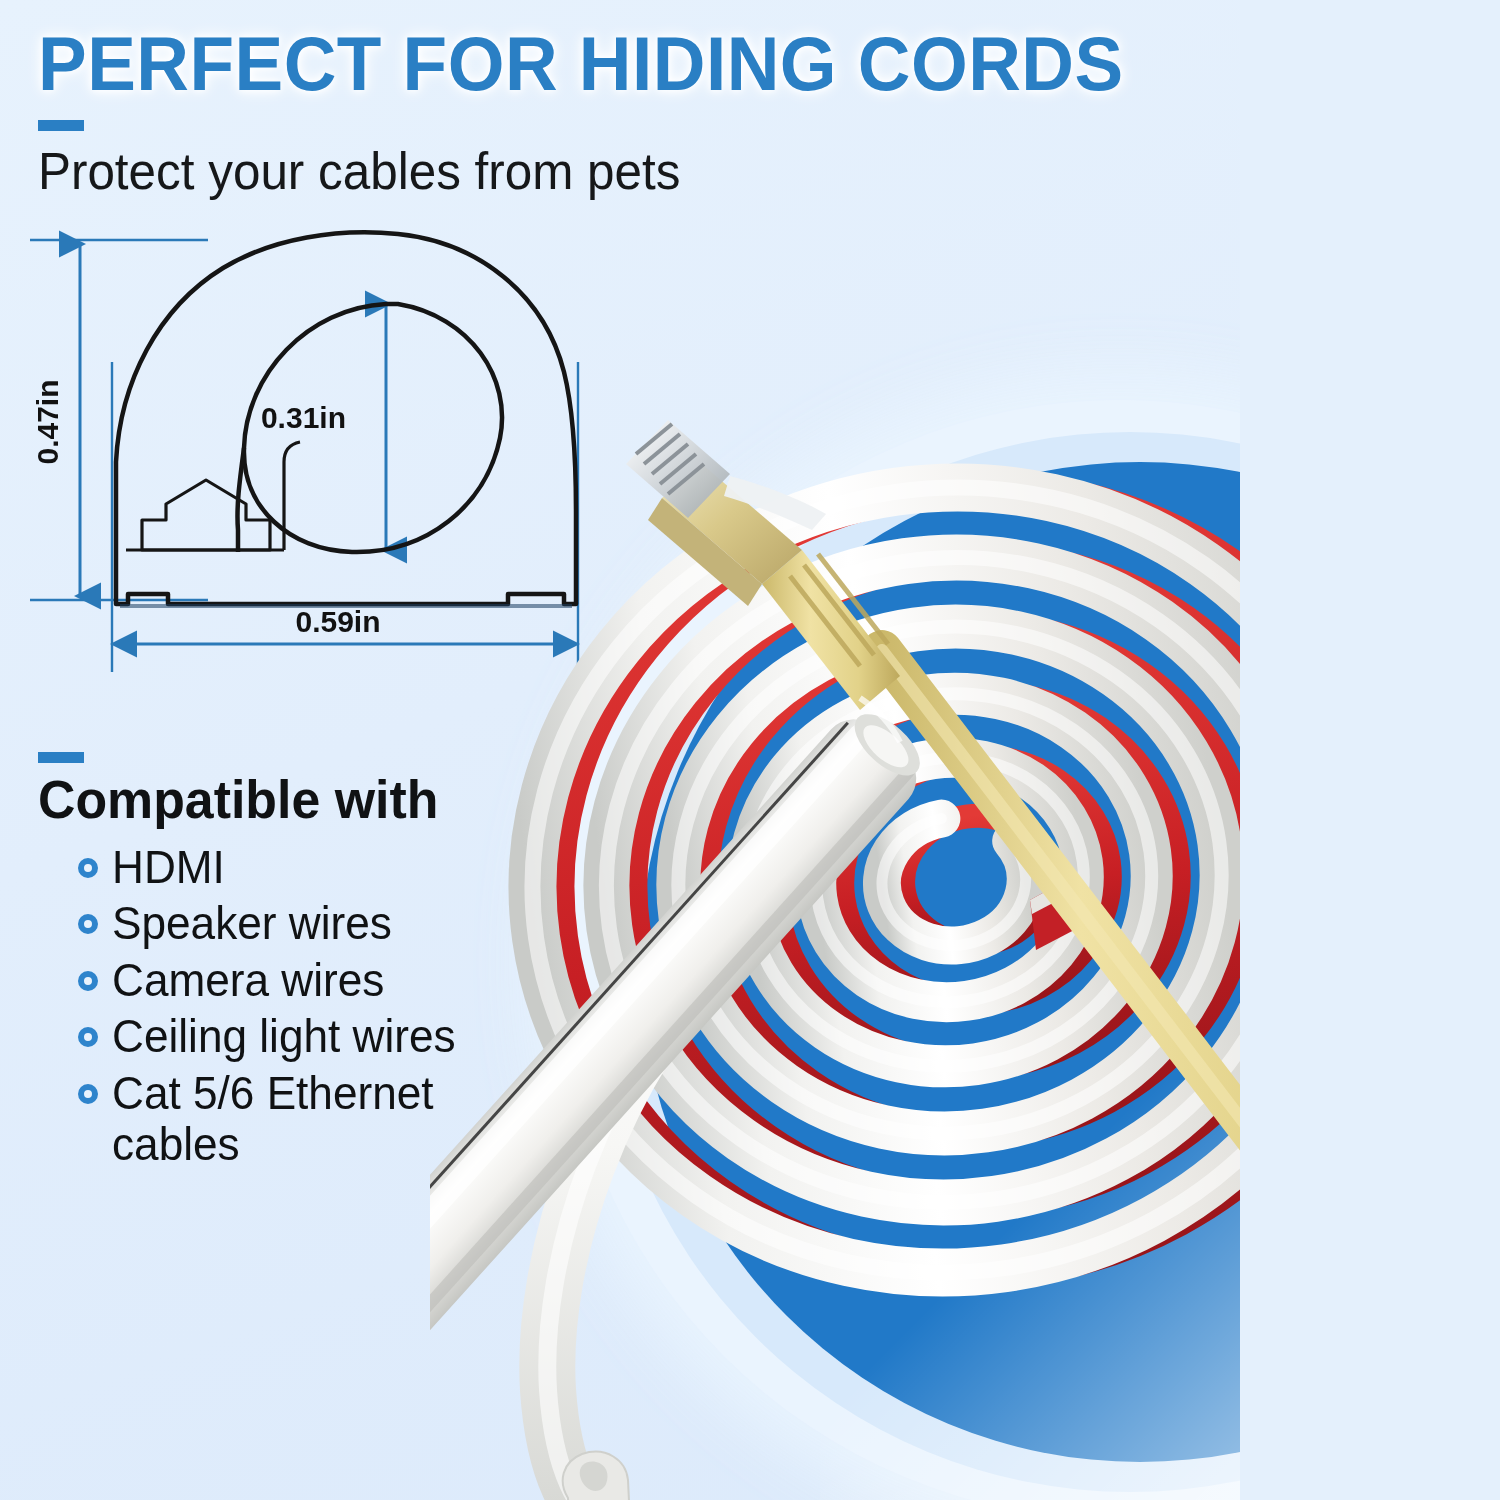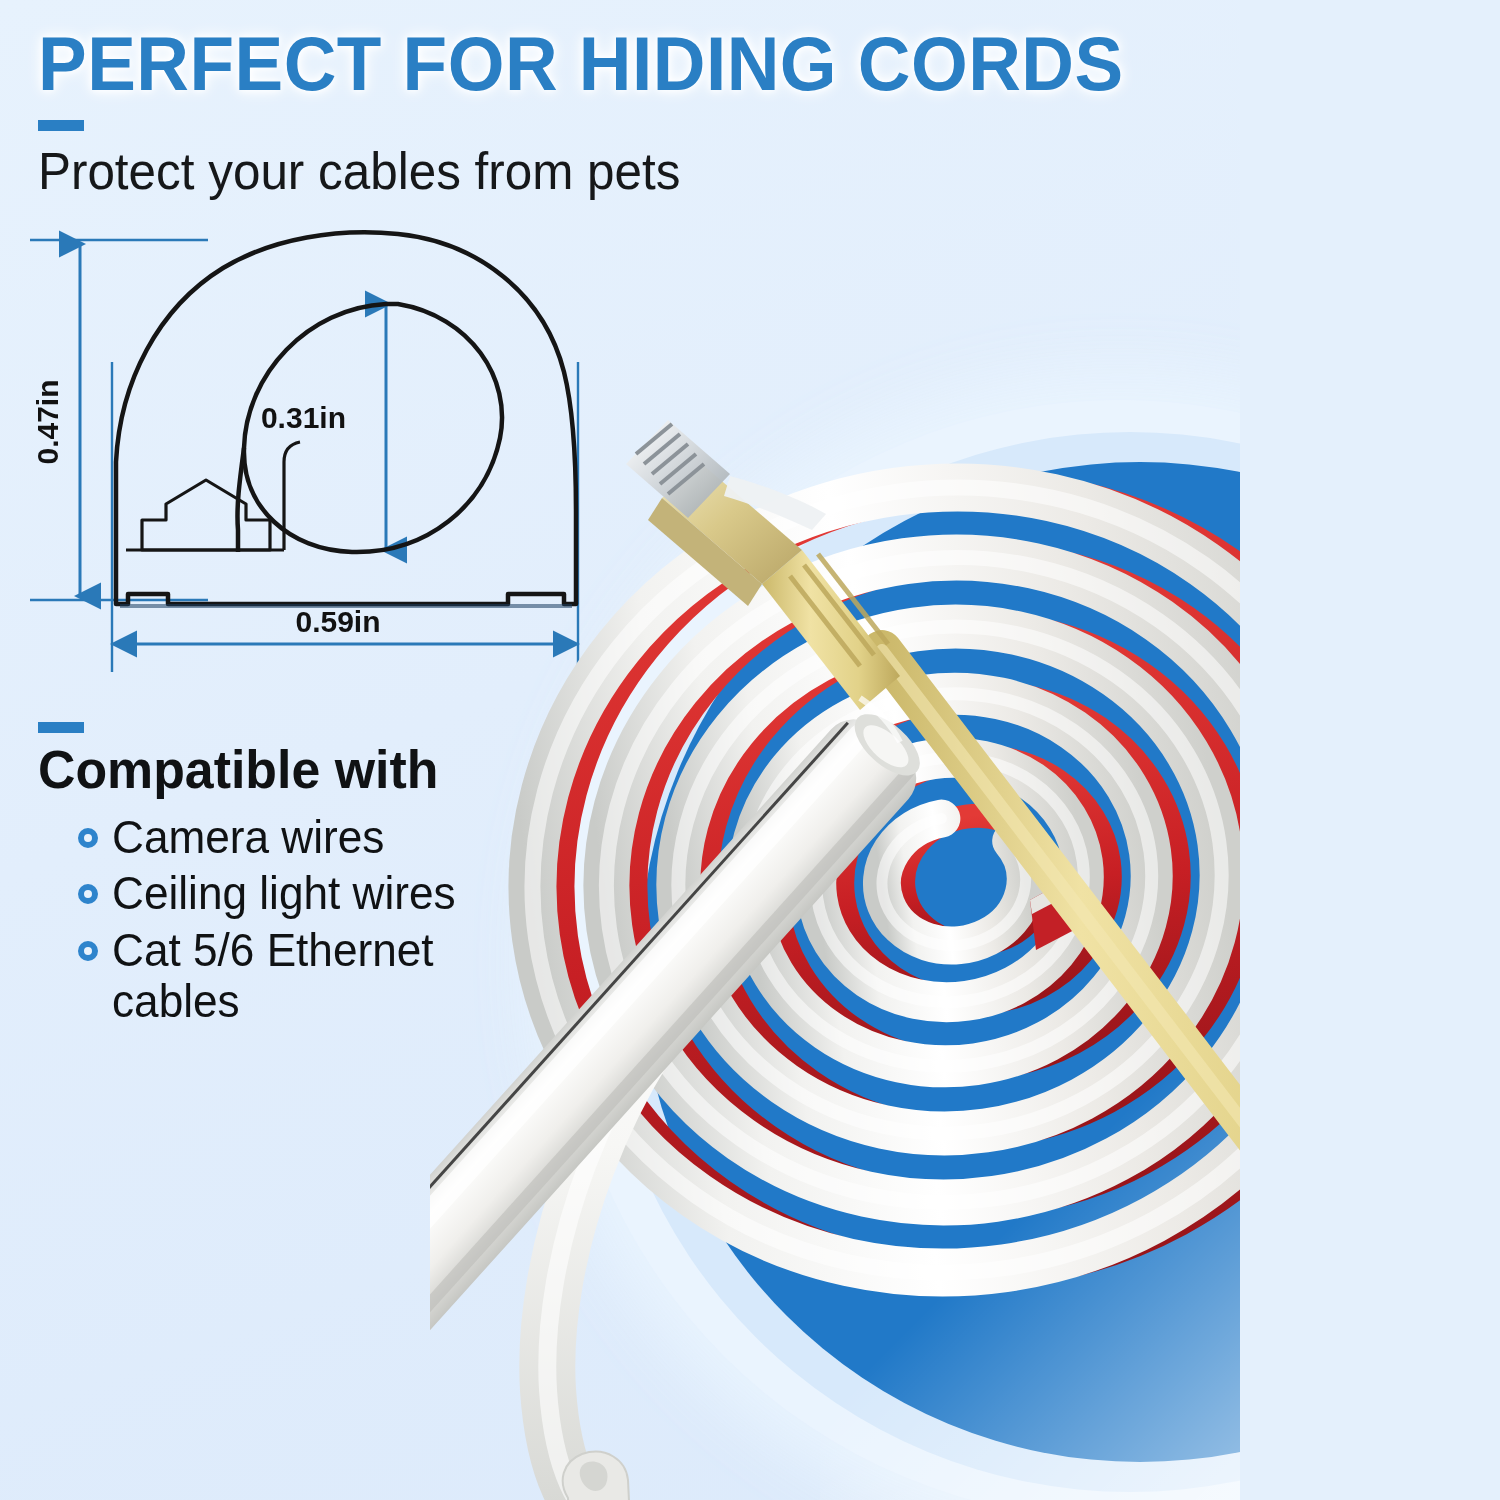--- a/index.html
+++ b/index.html
@@ -103,21 +103,21 @@
     top: 212px;
     width: 620px;
     height: 470px;
   }
   .diagram svg { display: block; }
 
   
   .compat {
     position: absolute;
     left: 38px;
-    top: 722px;
+    top: 752px;
     width: 520px;
   }
   .compat .accent-dash {
     margin-top: 0;
     margin-bottom: 8px;
   }
   .compat-title {
     font-size: 54px;
     font-weight: 700;
     color: #101214;
@@ -260,20 +260,28 @@
       <text x="330" y="420" fill="#121212" font-family="'Liberation Sans Narrow','Liberation Sans',sans-serif" font-size="30" font-weight="700" text-anchor="middle">0.59in</text>
     </svg>
   </div>
 
   <div class="compat">
     <div class="accent-dash"></div>
     <div class="compat-title">Compatible with</div>
     <ul class="compat-list">
       <li>
         <span class="bullet"></span>
+        <span class="txt">HDMI</span>
+      </li>
+      <li>
+        <span class="bullet"></span>
+        <span class="txt">Speaker wires</span>
+      </li>
+      <li>
+        <span class="bullet"></span>
         <span class="txt">Camera wires</span>
       </li>
       <li>
         <span class="bullet"></span>
         <span class="txt">Ceiling light wires</span>
       </li>
       <li>
         <span class="bullet"></span>
         <span class="txt">Cat 5/6 Ethernet cables</span>
       </li>

